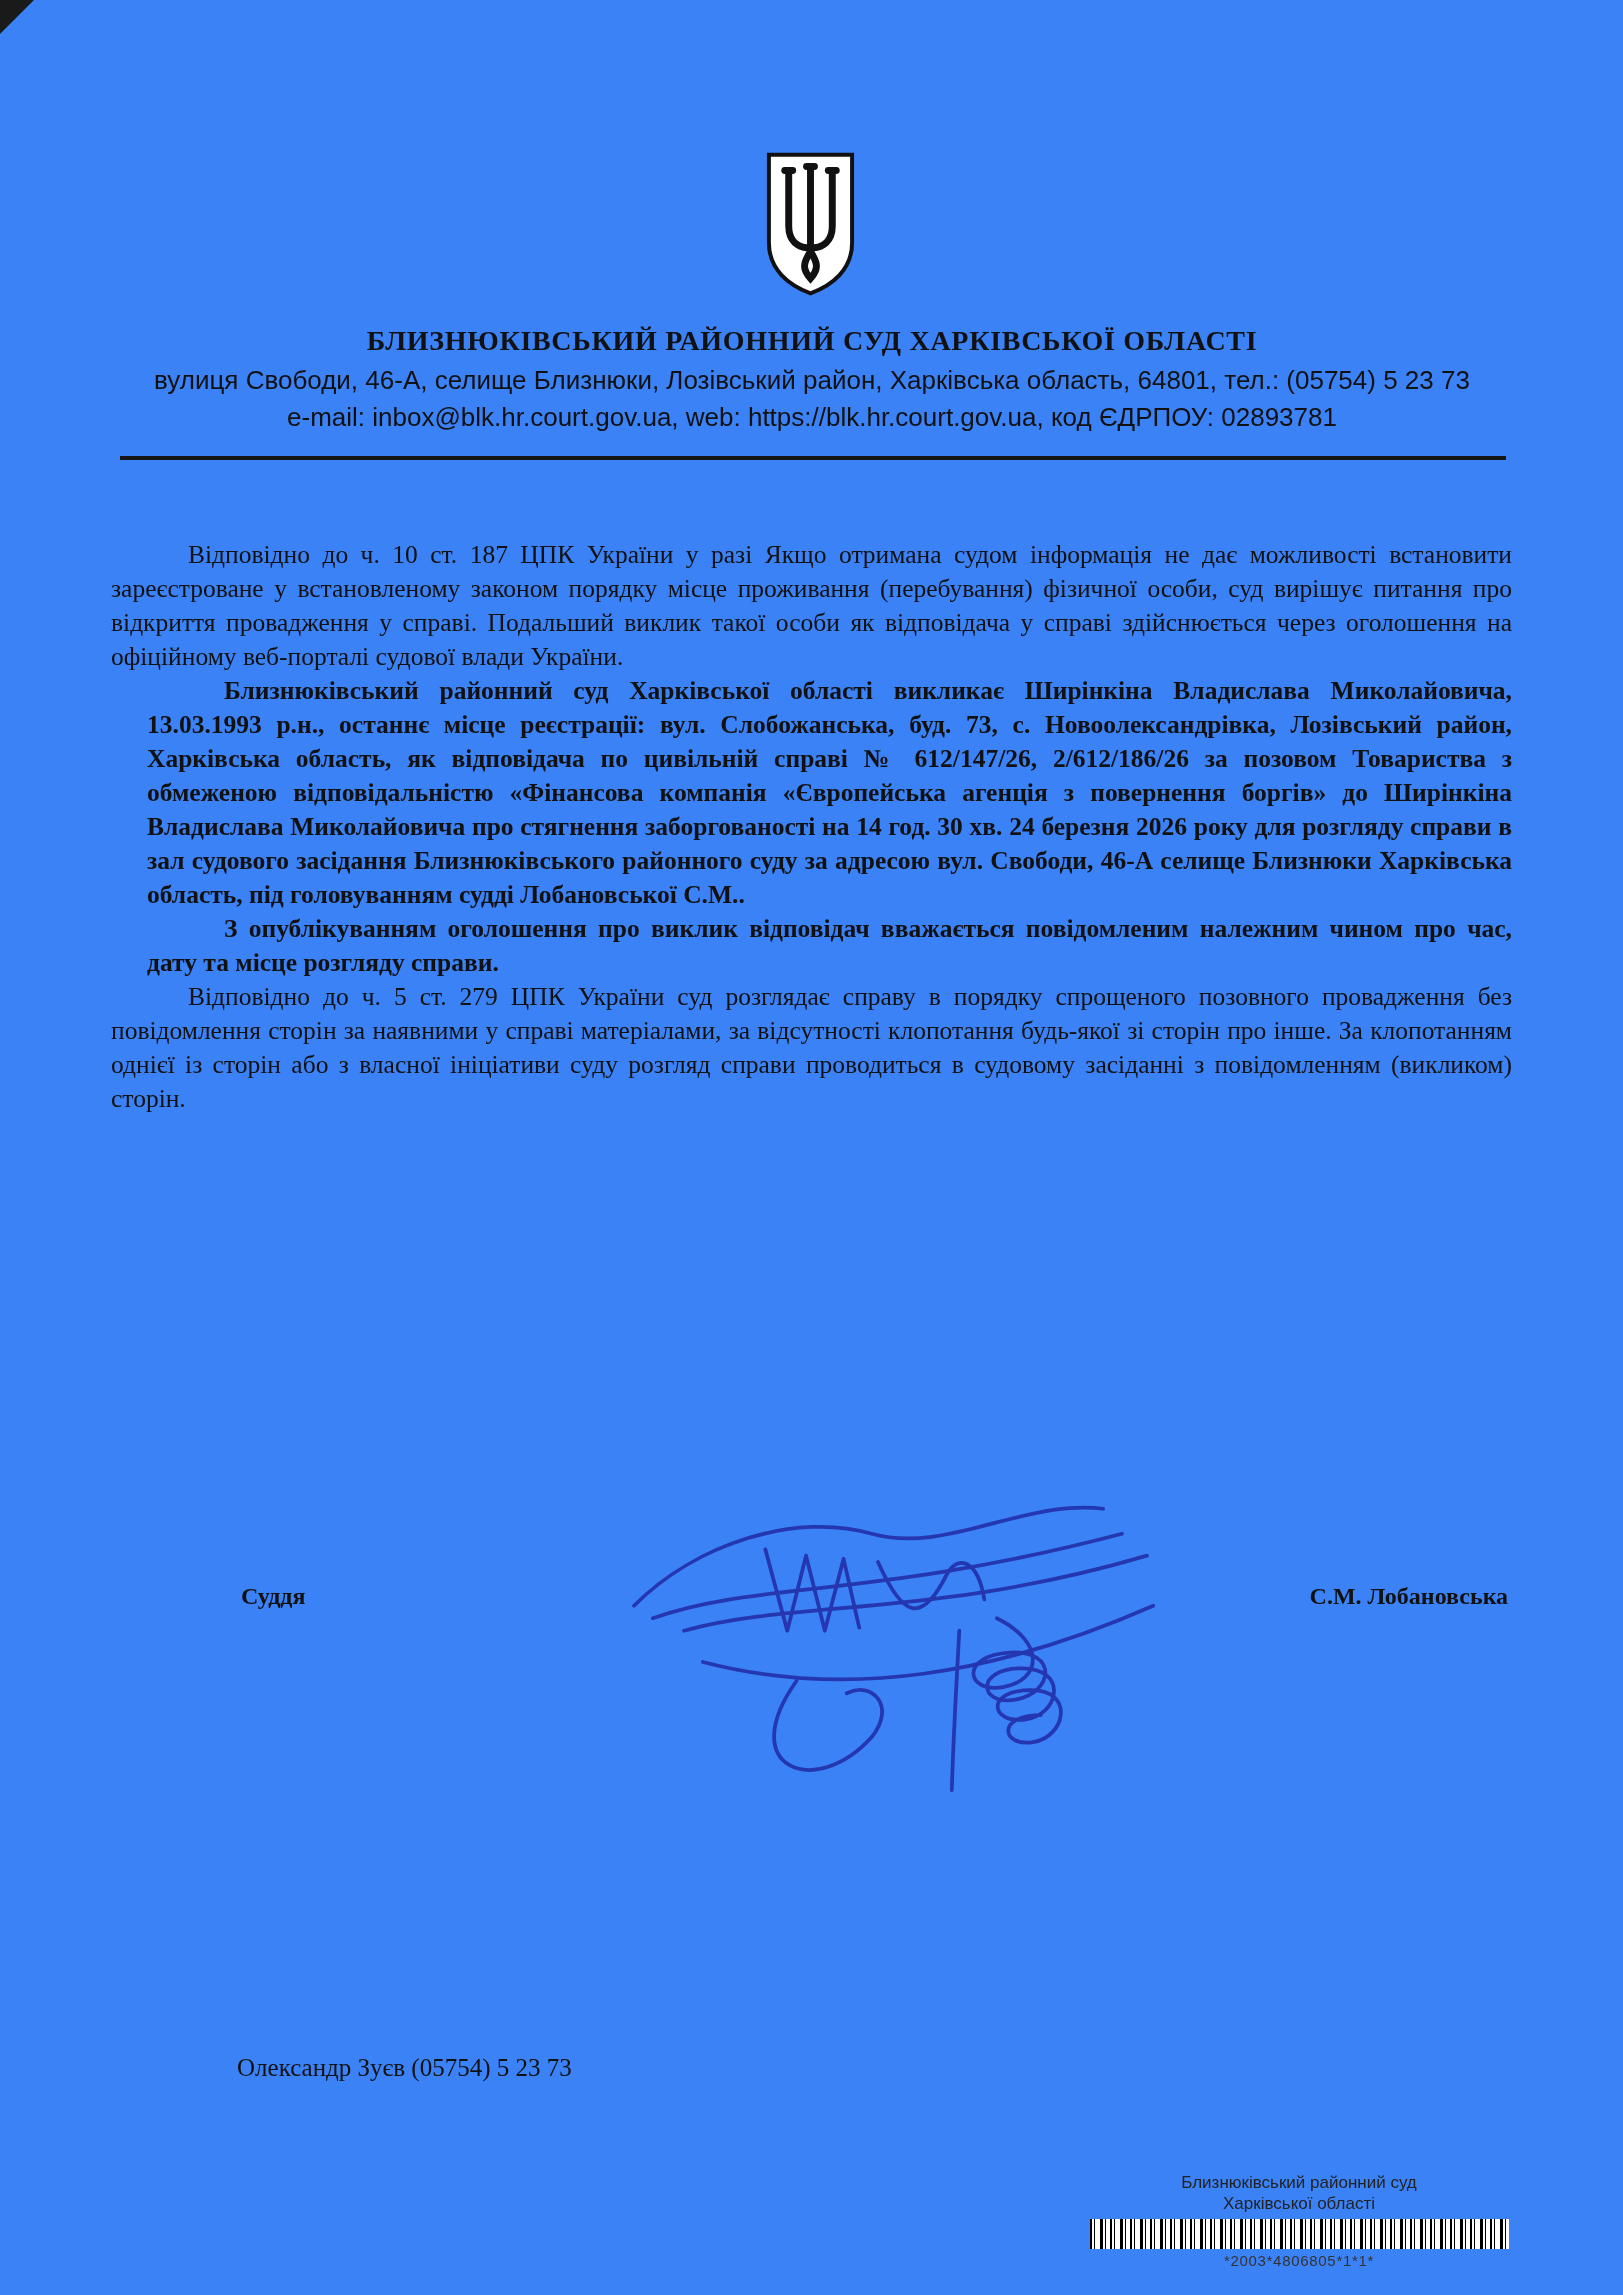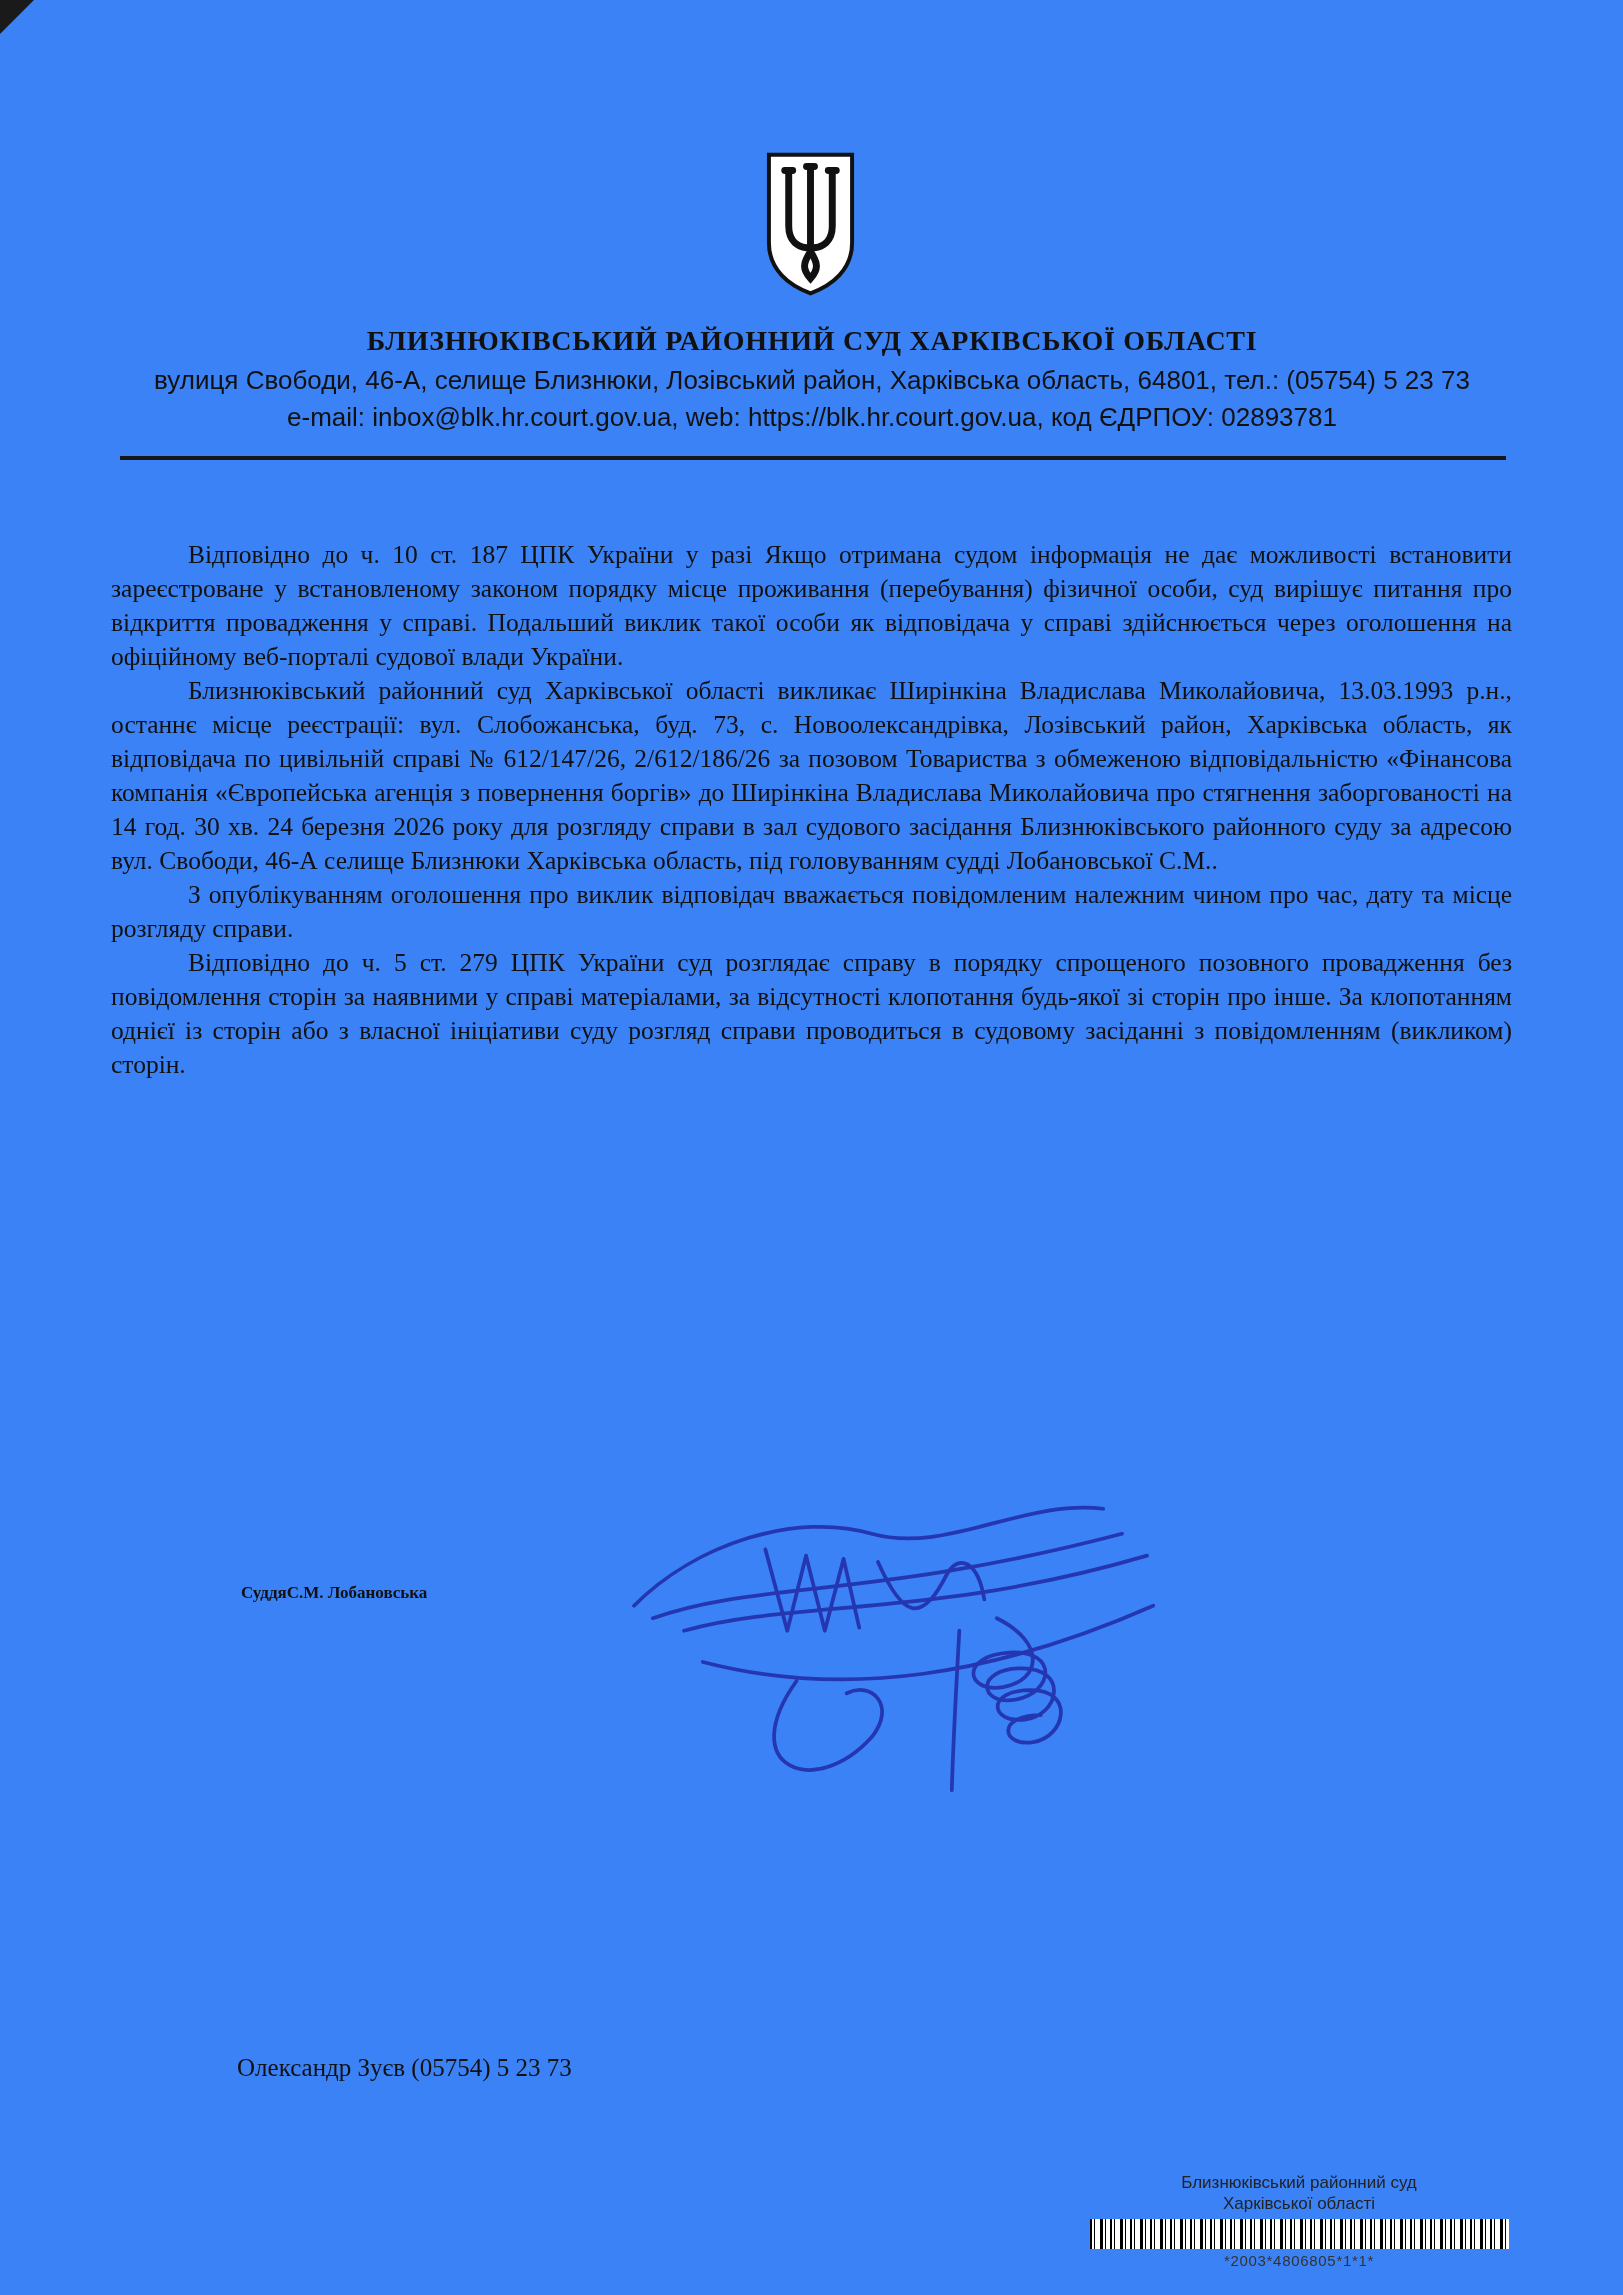--- a/index.html
+++ b/index.html
@@ -61,30 +61,30 @@
     left: 111px; top: 538px;
     width: 1401px;
     font-size: 25.5px;
     line-height: 34px;
   }
   .body-text p {
     margin: 0;
     text-align: justify;
     text-indent: 77px;
   }
-  .body-text p.b { font-weight: 400; }
+  .body-text p.b { font-weight: 700; margin-left: 36px; }
 
   
   .sig-row {
     position: absolute;
     left: 111px; top: 1583px;
     width: 1401px;
     display: flex;
-    justify-content: flex-start;
-    font-size: 17px;
+    justify-content: space-between;
+    font-size: 24px;
     font-weight: 700;
   }
   .sig-role { padding-left: 130px; }
   .sig-name { padding-right: 3.9px; }
 
   .signature {
     position: absolute;
     left: 609px; top: 1466px;
     width: 563px; height: 367px;
     pointer-events: none;

